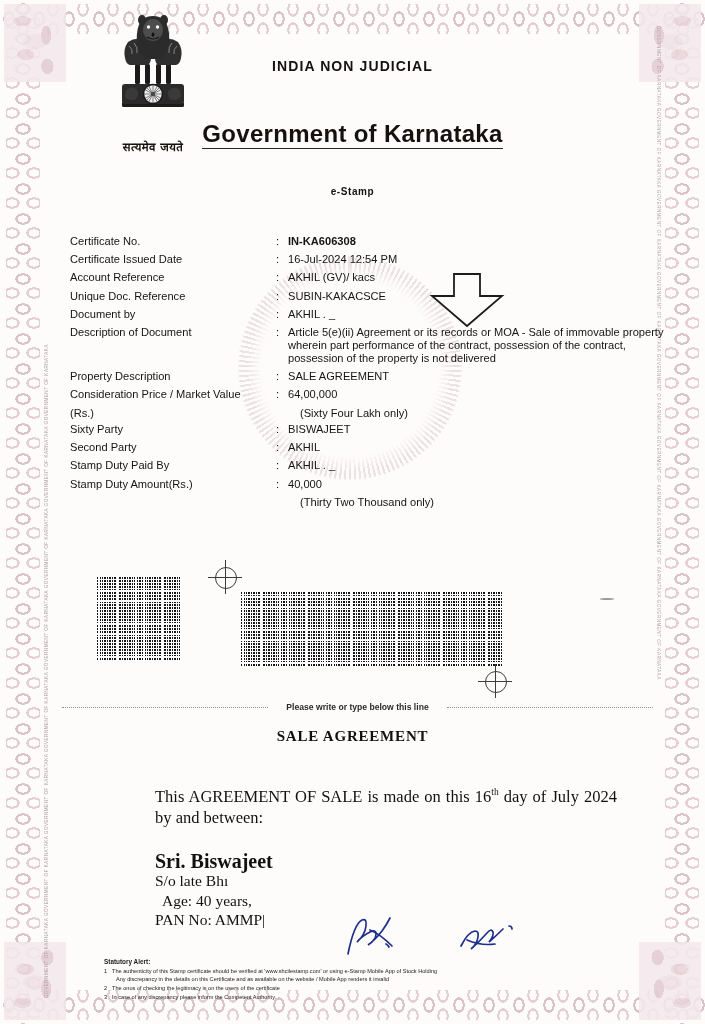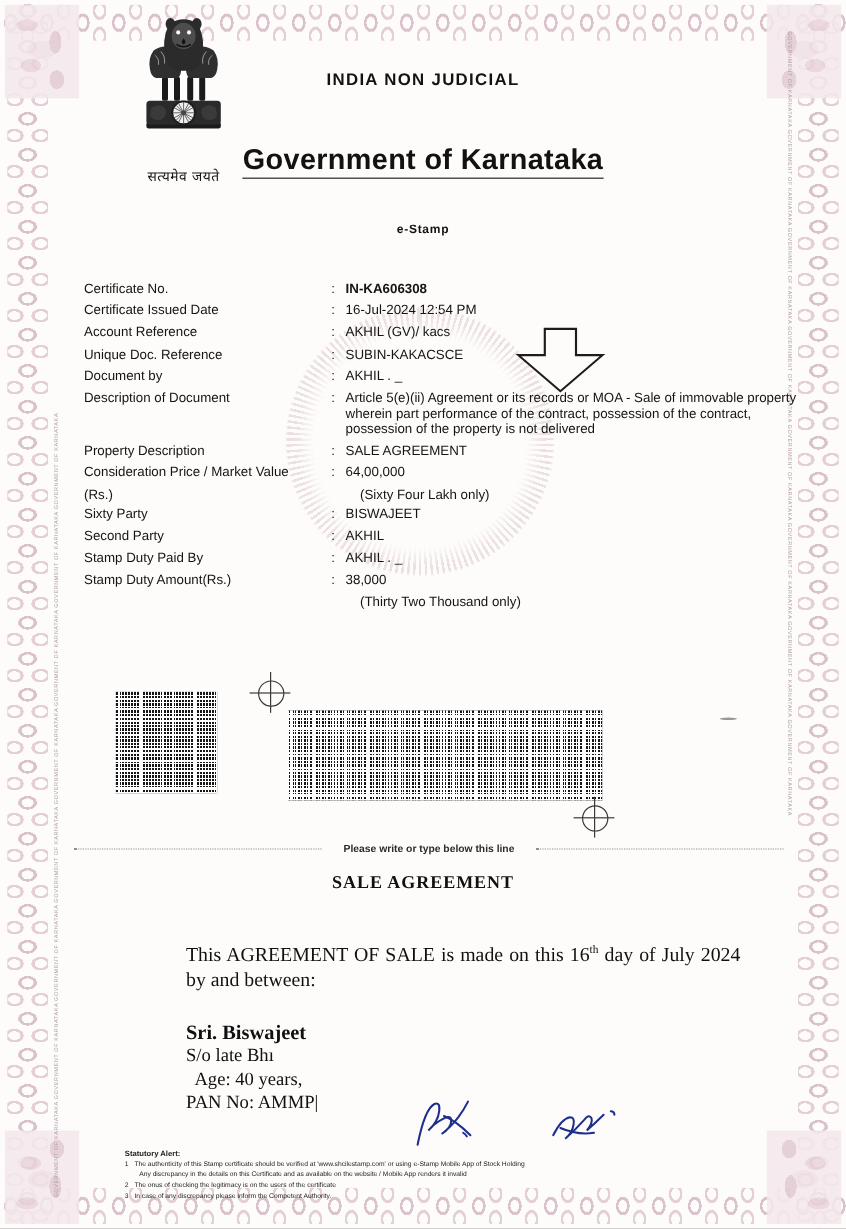--- a/index.html
+++ b/index.html
@@ -87,21 +87,21 @@
   }
 
   
   .emblem{
     position:absolute;left:97px;top:6px;width:112px;height:160px;
     text-align:center;
   }
   .emblem svg{display:block;margin:0 auto;}
   .emblem-motto{
     font-size:11.5px;color:#16120f;margin-top:1px;letter-spacing:.4px;
-    font-family:"DejaVu Sans",sans-serif;font-weight:400;
+    font-family:"DejaVu Sans",sans-serif;font-weight:700;
   }
 
   .hdr-nonjudicial{
     position:absolute;left:0;right:0;top:58px;text-align:center;
     font-size:14px;font-weight:bold;letter-spacing:1.1px;color:#14110f;
   }
   .hdr-govt{
     position:absolute;left:0;right:0;top:120px;text-align:center;
     font-size:24px;font-weight:bold;letter-spacing:.3px;color:#14110f;
   }
@@ -173,21 +173,21 @@
     font-family:"Liberation Serif",serif;
   }
   .agr-body{
     position:absolute;left:155px;top:782px;width:462px;
     font-family:"Liberation Serif",serif;
     font-size:16.5px;color:#111;line-height:21px;
   }
   .agr-p1{text-align:justify;}
   .agr-p1 sup{font-size:9.5px;vertical-align:super;}
   .party{margin-top:24px;font-size:15.5px;line-height:19.5px;}
-  .party .nm{font-weight:bold;font-size:17px;font-family:Liberation Serif, serif;}
+  .party .nm{font-weight:bold;font-size:20px;font-family:Liberation Serif, serif;}
   .party .ln{display:block;}
   .party .ln.pad{padding-left:7px;}
 
   
   .sig{position:absolute;color:#1d2f8a;}
   .sig-1{left:340px;top:908px;}
   .sig-2{left:455px;top:912px;}
 
   
   .statutory{
@@ -340,21 +340,21 @@
         <div class="dvalue">AKHIL</div>
       </div>
       <div class="drow">
         <div class="dlabel">Stamp Duty Paid By</div>
         <div class="dcolon">:</div>
         <div class="dvalue">AKHIL .  _</div>
       </div>
       <div class="drow">
         <div class="dlabel">Stamp Duty Amount(Rs.)</div>
         <div class="dcolon">:</div>
-        <div class="dvalue">38,000</div>
+        <div class="dvalue">40,000</div>
       </div>
       <div class="drow tight">
         <div class="dlabel"></div>
         <div class="dcolon"></div>
         <div class="dvalue indent">(Thirty Two Thousand only)</div>
       </div>
     </div>
 
   <div class="arrow-ann">
     <svg width="86" height="56" viewBox="0 0 86 56" aria-hidden="true">

